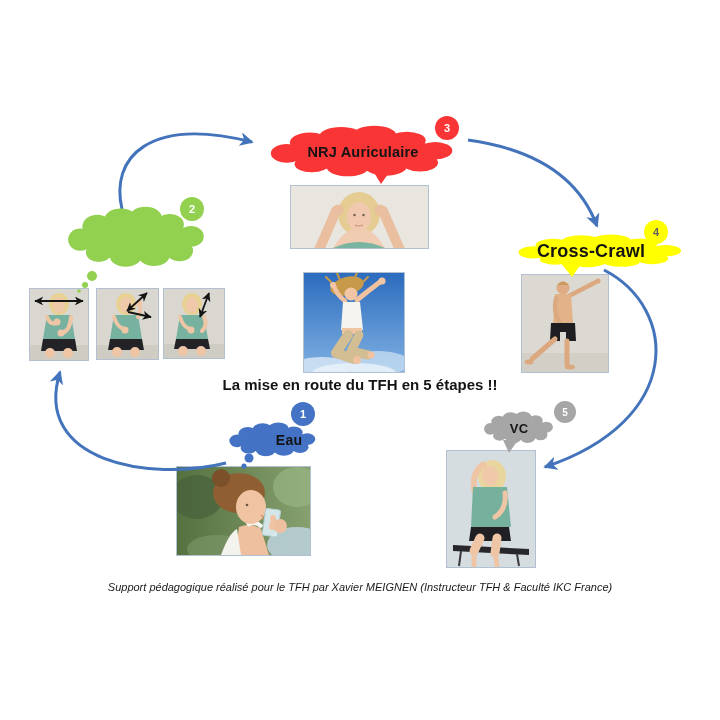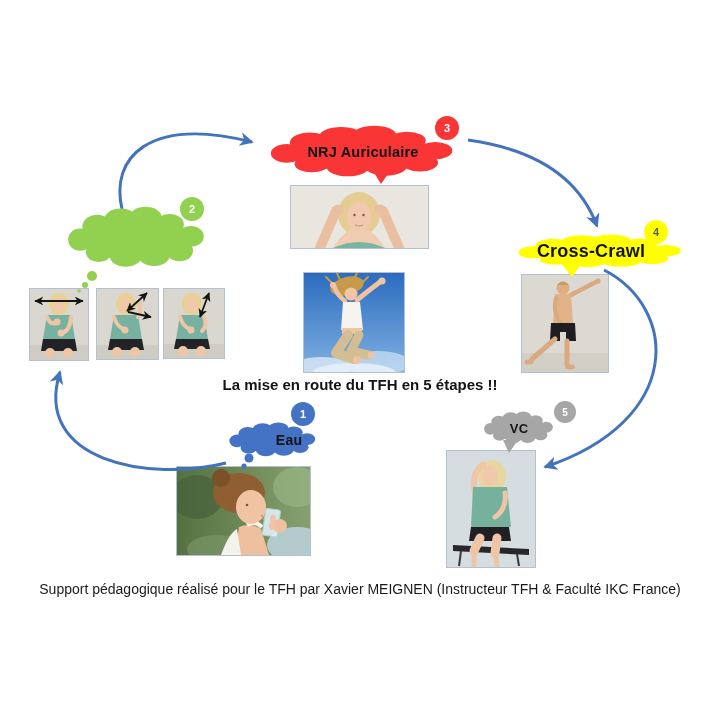--- a/index.html
+++ b/index.html
@@ -17,21 +17,21 @@
     font-weight:bold;color:#141414;letter-spacing:.2px;
   }
   .badge{position:absolute;z-index:6;}
   .badge text{font-family:"Liberation Sans",sans-serif;font-weight:bold;}
   #title{
     position:absolute;left:0;top:376px;width:720px;text-align:center;z-index:5;
     font-size:15px;font-weight:bold;color:#141414;
   }
   #caption{
     position:absolute;left:0;top:581px;width:720px;text-align:center;z-index:5;
-    font-size:14px;color:#1a1a1a;
+    font-size:11px;font-style:italic;color:#1a1a1a;
   }
 </style>
 </head>
 <body>
 
 <div id="canvas">
 
   <svg width="0" height="0" class="abs" aria-hidden="true">
     <defs>
       <g id="cloud-shape">

